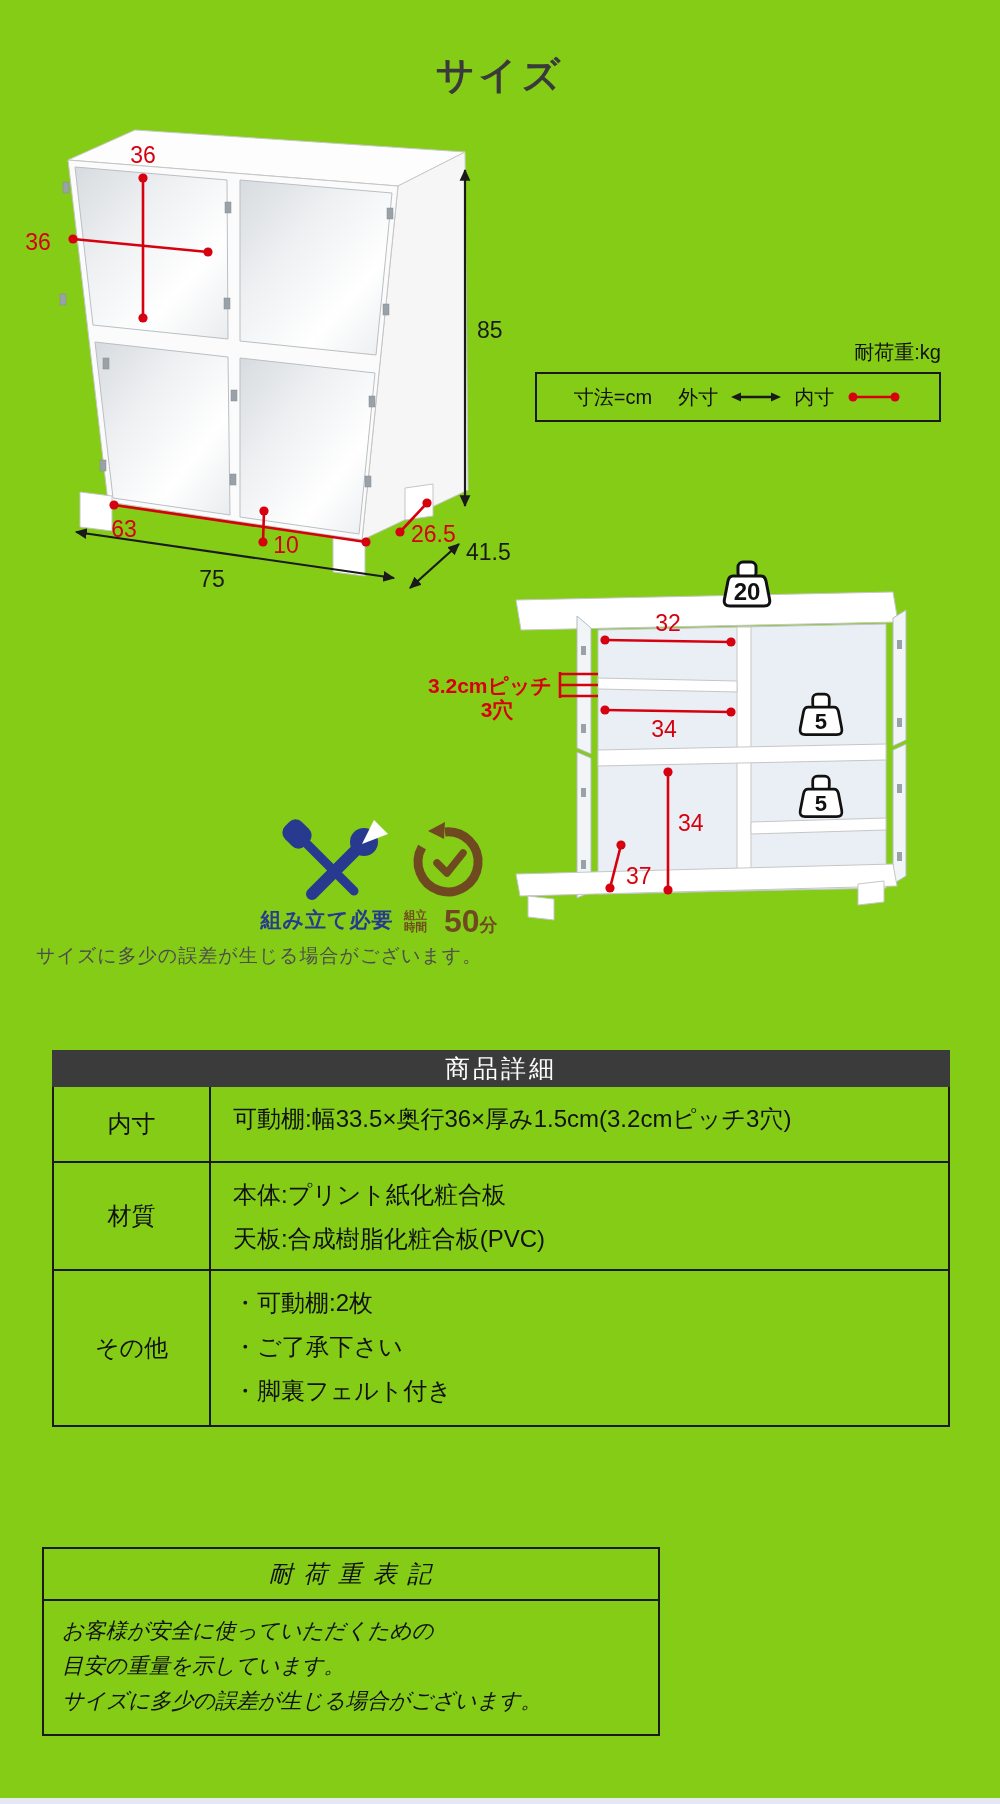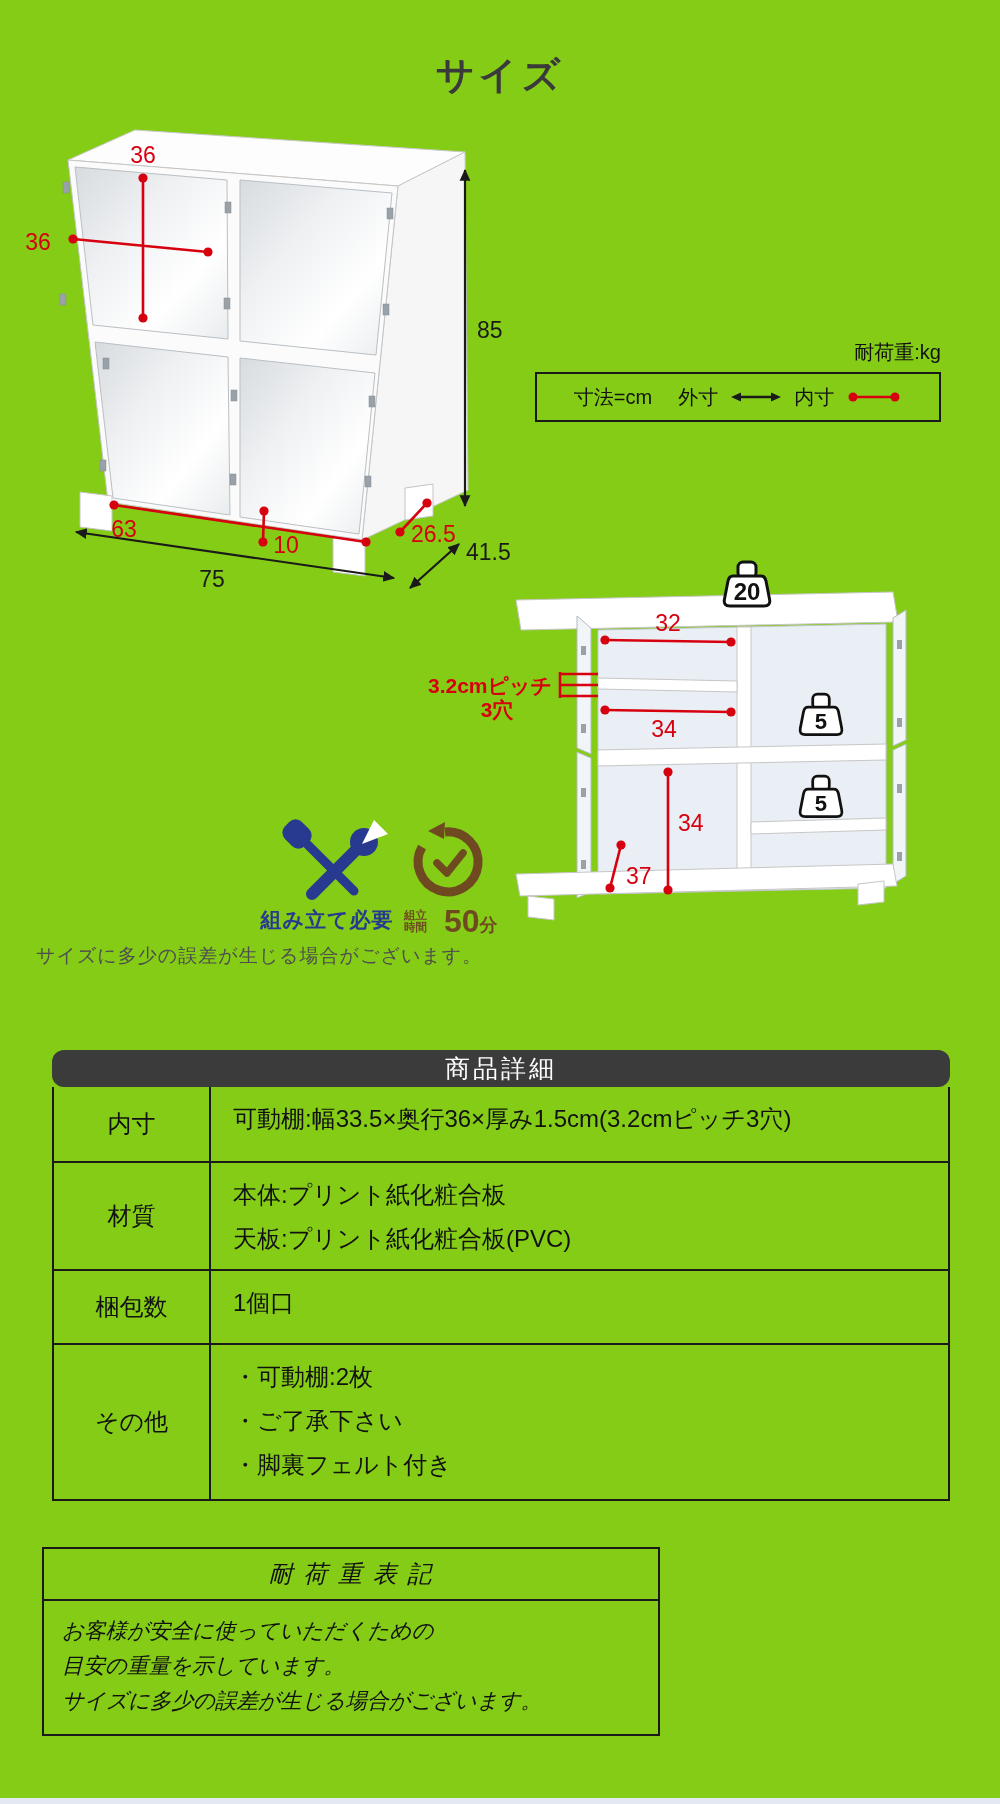--- a/index.html
+++ b/index.html
@@ -15,21 +15,21 @@
   .legend-box .sp{margin-right:14px;}
   .tools-label{position:absolute;left:232px;top:906px;width:190px;text-align:center;
                font-size:21px;font-weight:bold;color:#283a8f;letter-spacing:1px;}
   .time-wrap{position:absolute;left:404px;top:900px;height:36px;display:flex;align-items:flex-end;color:#6f4a21;}
   .time-stack{display:flex;flex-direction:column;font-size:11.5px;font-weight:bold;line-height:12px;margin-right:17px;margin-bottom:3px;}
   .time-value{font-size:32px;font-weight:bold;line-height:30px;text-align:center;}
   .time-unit{font-size:18px;font-weight:bold;line-height:20px;margin-bottom:1px;}
   .notes{position:absolute;left:36px;top:939px;font-size:19px;line-height:33px;color:#4d4d4d;letter-spacing:1px;}
   .details{position:absolute;left:52px;top:1050px;width:898px;}
   .details-header{height:37px;background:#3b3b3b;color:#fff;font-size:25px;letter-spacing:3px;
-                  display:flex;align-items:center;justify-content:center;border-radius:12px;}
+                  display:flex;align-items:center;justify-content:center;}
   .details-body{border:2px solid #1a1a1a;border-top:none;}
   .drow{display:flex;border-top:2px solid #1a1a1a;}
   .drow:first-child{border-top:none;}
   .dlabel{width:155px;flex:0 0 155px;border-right:2px solid #1a1a1a;display:flex;align-items:center;
           justify-content:center;font-size:24px;color:#111;}
   .dvalue{flex:1;display:flex;flex-direction:column;justify-content:flex-start;padding:10px 10px 10px 22px;
           font-size:24px;line-height:44px;color:#111;}
   .r-uchisun{height:74px;} .r-zaishitsu{height:106px;} .r-konpo{height:72px;} .r-sonota{height:154px;}
   .load-box{position:absolute;left:42px;top:1547px;width:614px;border:2px solid #1a1a1a;font-style:italic;}
   .load-box-title{height:50px;display:flex;align-items:center;justify-content:center;
@@ -261,27 +261,21 @@
       <div class="drow r-uchisun">
         <div class="dlabel">内寸</div>
         <div class="dvalue">
           <div>可動棚:幅33.5×奥行36×厚み1.5cm(3.2cmピッチ3穴)</div>
         </div>
       </div>
       <div class="drow r-zaishitsu">
         <div class="dlabel">材質</div>
         <div class="dvalue">
           <div>本体:プリント紙化粧合板</div>
-          <div>天板:プリント紙化粧合板(PVC)</div>
-        </div>
-      </div>
-      <div class="drow r-konpo">
-        <div class="dlabel">梱包数</div>
-        <div class="dvalue">
-          <div>1個口</div>
+          <div>天板:合成樹脂化粧合板(PVC)</div>
         </div>
       </div>
       <div class="drow r-sonota">
         <div class="dlabel">その他</div>
         <div class="dvalue">
           <div>・可動棚:2枚</div>
           <div>・ご了承下さい</div>
           <div>・脚裏フェルト付き</div>
         </div>
       </div>

